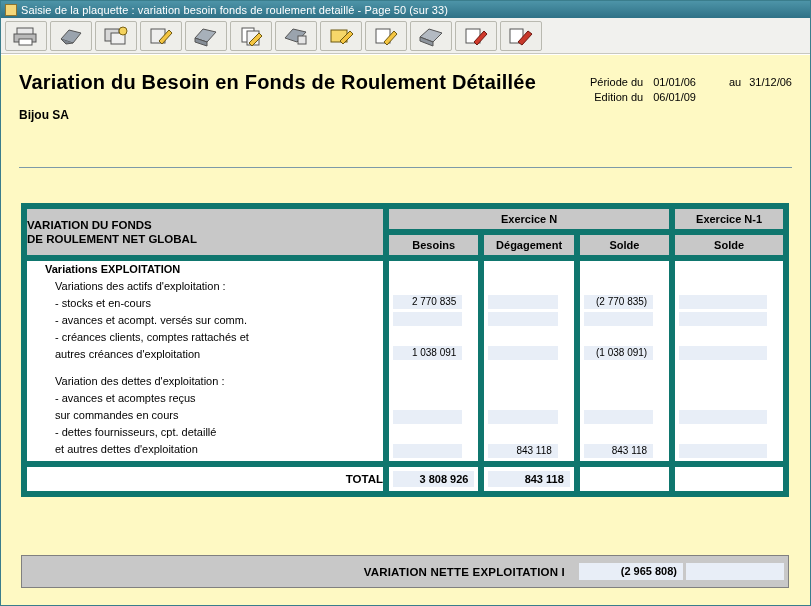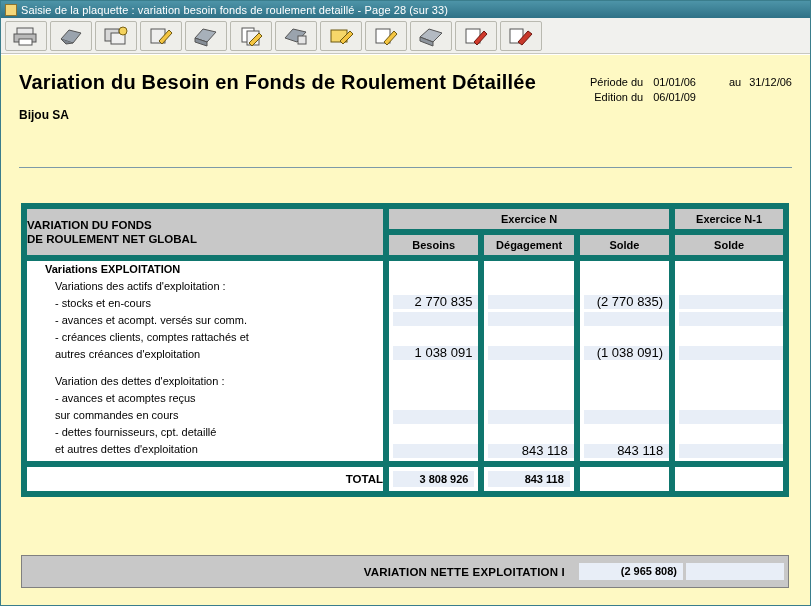--- a/index.html
+++ b/index.html
@@ -138,25 +138,25 @@
     padding-left: 10px;
   }
   .lbl-list .bold { font-weight: bold; padding-left: 8px; }
   .lbl-list .lvl1 { padding-left: 18px; }
   .lbl-list .lvl2 { padding-left: 18px; }
   .lbl-list .spacer { height: 10px; }
 
   .val-col { padding: 6px 0; }
   .valbox {
     height: 14px;
-    margin: 0 0 3px 4px;
+    margin: 0 16px 3px 4px;
     background: #e8eef7;
     text-align: right;
     padding-right: 6px;
-    font-size: 13px;
+    font-size: 10px;
     line-height: 14px;
   }
   .valbox.blank { background: transparent; }
 
   .total-row td {
     height: 26px;
     background: #ffffff;
   }
   .total-lbl {
     text-align: right;
@@ -213,21 +213,21 @@
     height: 17px;
   }
 </style>
 </head>
 <body>
 
 <div id="app">
 
   <div class="titlebar">
     <span class="tb-icon"></span>
-    <span>Saisie de la plaquette : variation besoin fonds de roulement detaillé - Page 28 (sur 33)</span>
+    <span>Saisie de la plaquette : variation besoin fonds de roulement detaillé - Page 50 (sur 33)</span>
   </div>
 
   <div class="toolbar">
     <div class="tbtn">
       <svg width="28" height="22" viewBox="0 0 28 22">
           <rect x="5" y="3" width="16" height="7" fill="#e8e8e8" stroke="#555"></rect>
           <rect x="2" y="9" width="22" height="8" fill="#b9b9b9" stroke="#555"></rect>
           <rect x="7" y="14" width="13" height="6" fill="#fff" stroke="#555"></rect>
         </svg>
     </div>

